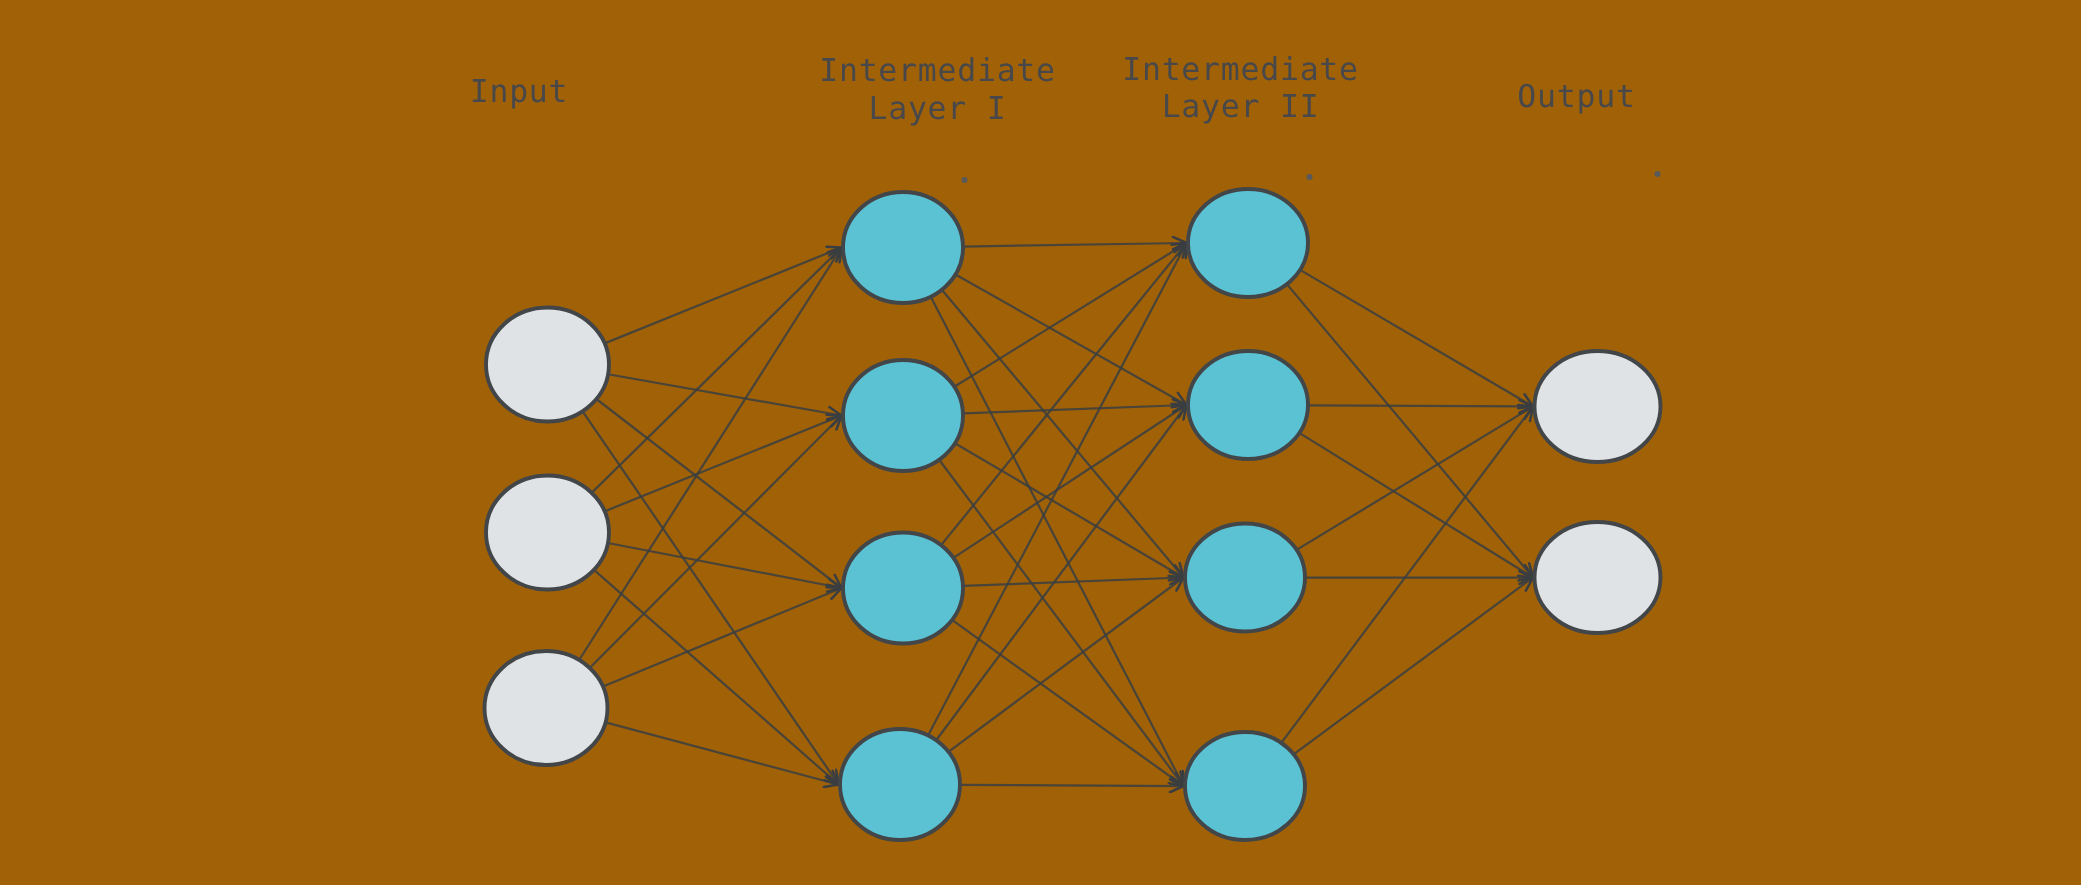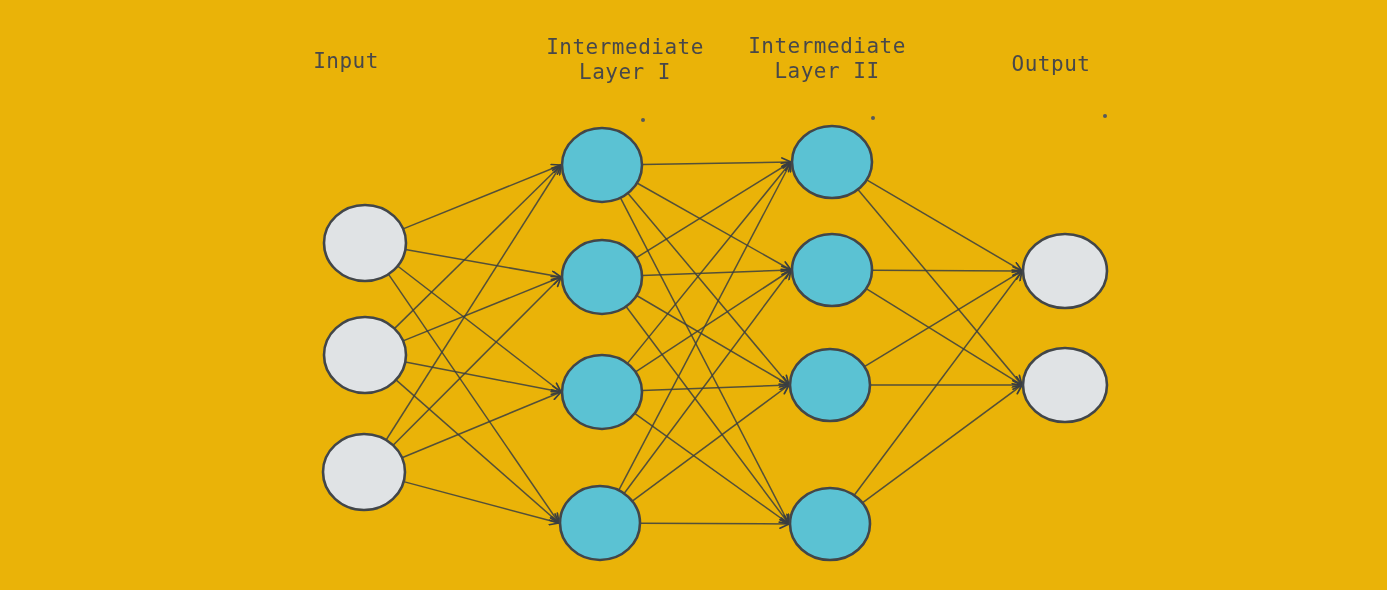--- a/index.html
+++ b/index.html
@@ -8,21 +8,21 @@
     background: #ffffff;
     width: 1387px;
     height: 590px;
     overflow: hidden;
     font-family: "DejaVu Sans Mono", "Liberation Mono", monospace;
   }
   .canvas {
     position: relative;
     width: 1387px;
     height: 590px;
-    background: #eab308;
+    background: #a16207;
   }
   svg { display: block; }
   text.layer-label {
     font-family: "DejaVu Sans Mono", "Liberation Mono", monospace;
     font-size: 21px;
     font-weight: 500;
     letter-spacing: 0.5px;
   }
 </style>
 </head>

